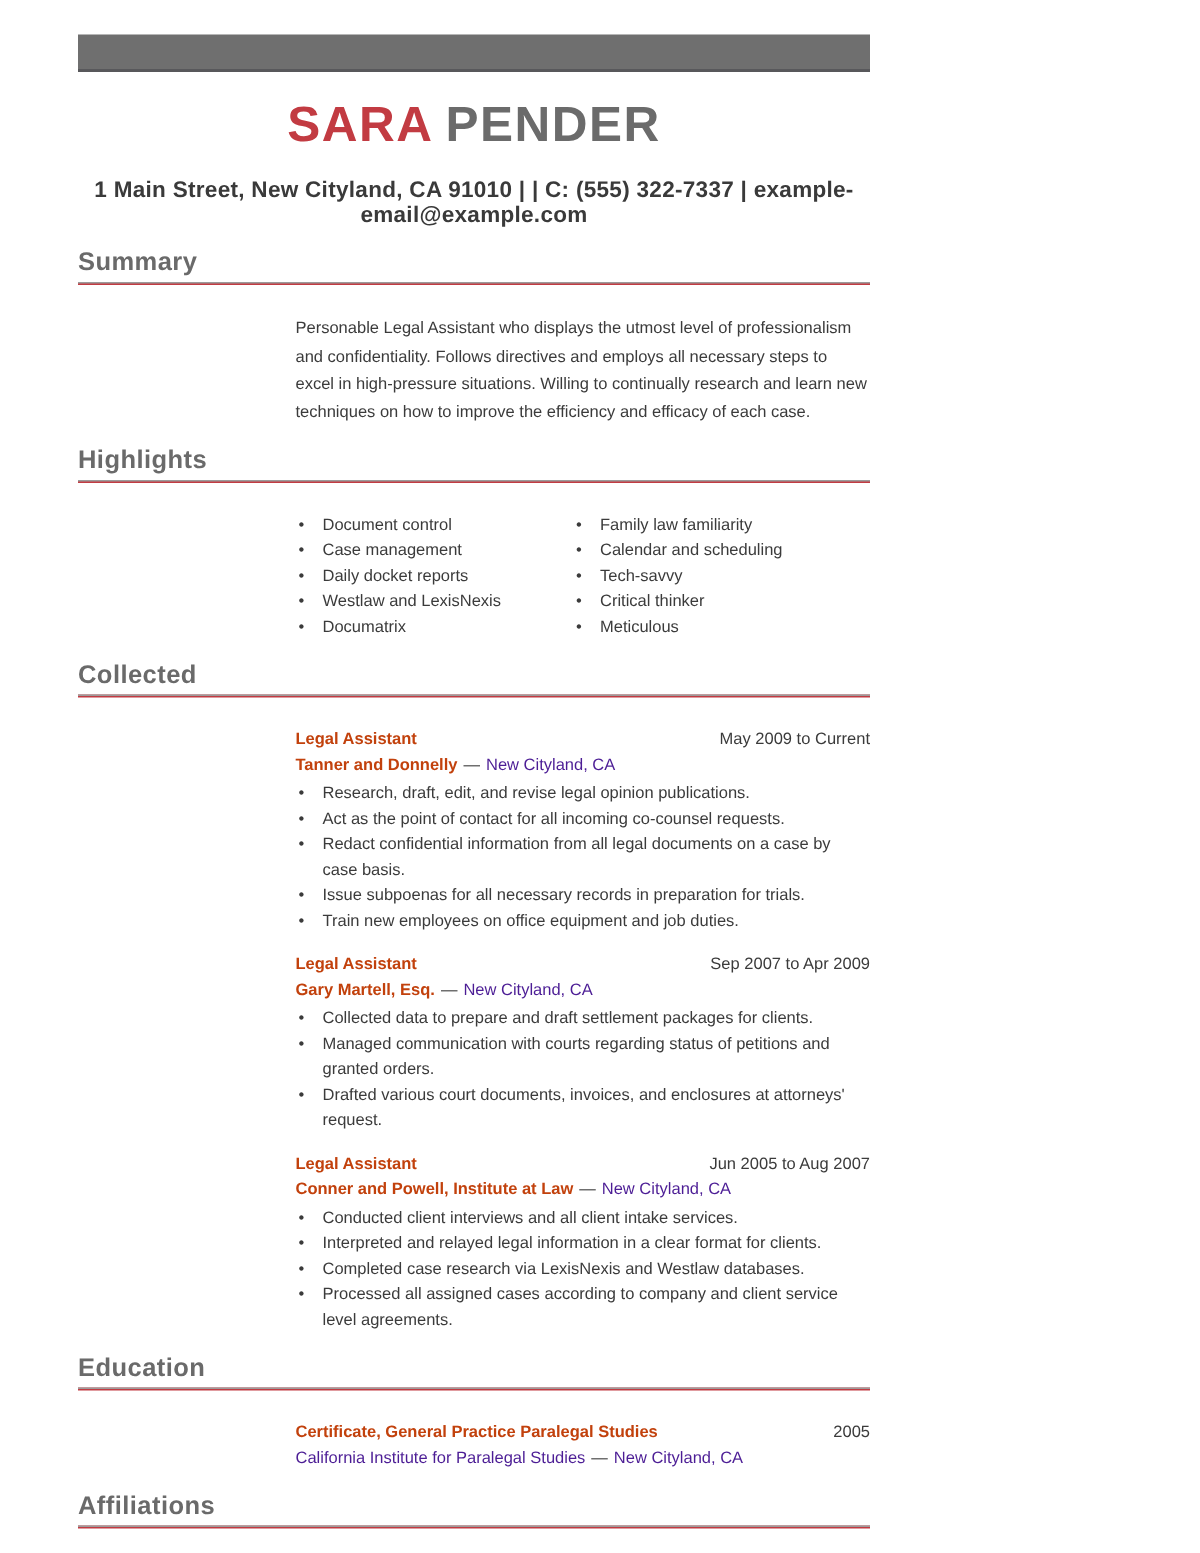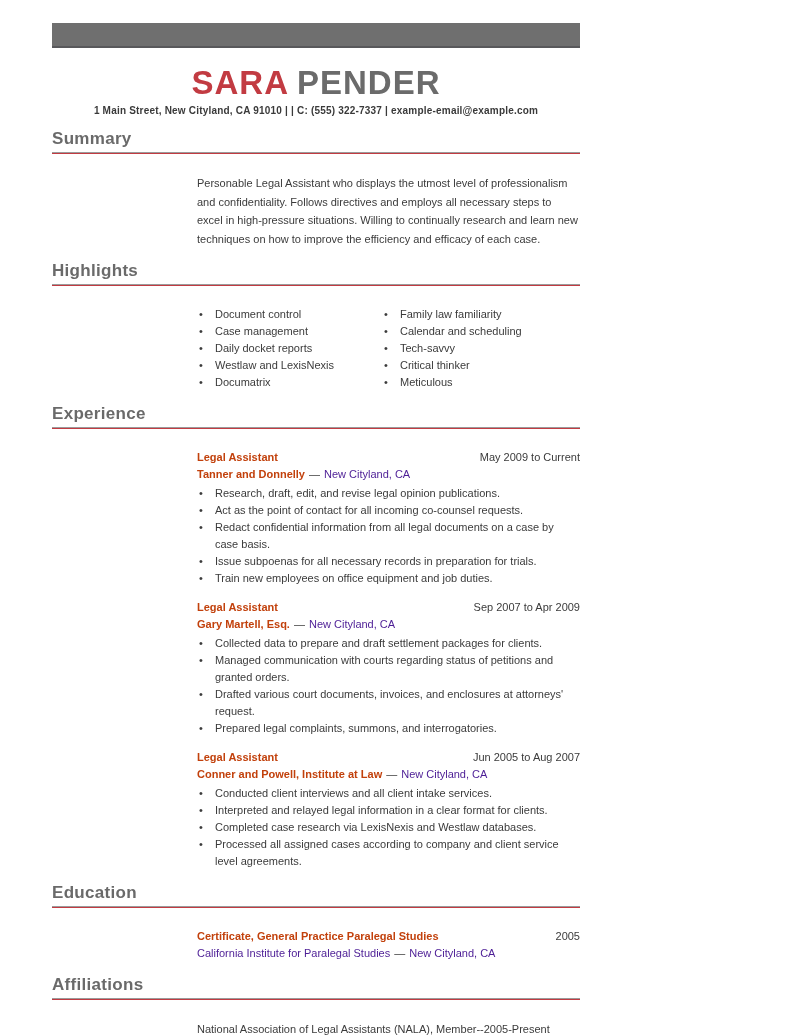--- a/index.html
+++ b/index.html
@@ -22,23 +22,23 @@
     text-align:center;
     font-size:33px;
     font-weight:bold;
     letter-spacing:1px;
     line-height:36px;
     white-space:nowrap;
   }
   .name-first { color:#c23b42; margin-right:8px; }
   .name-last  { color:#6b6b6b; }
   .contact {
-    margin-top:4px;
+    margin-top:17px;
     text-align:center;
-    font-size:10px;
+    font-size:15px;
     font-weight:bold;
     color:#3a3a3a;
     letter-spacing:0.2px;
   }
   .section { margin-top:13px; }
   .section-title {
     font-size:17px;
     font-weight:bold;
     color:#6a6a6a;
     letter-spacing:0.3px;
@@ -121,21 +121,21 @@
           <li class="bullet-item">Calendar and scheduling</li>
           <li class="bullet-item">Tech-savvy</li>
           <li class="bullet-item">Critical thinker</li>
           <li class="bullet-item">Meticulous</li>
         </ul>
       </div>
     </div>
   </div>
 
   <div class="section">
-    <div class="section-title">Experience</div>
+    <div class="section-title">Collected</div>
     <div class="rule"></div>
     <div class="section-body">
 
       <div class="job">
         <div class="row-flex">
           <span class="bold-dark">Legal Assistant</span>
           <span>May 2009 to Current</span>
         </div>
         <div class="company-row">
           <span class="bold-dark">Tanner and Donnelly</span><span class="dash-sep">—</span><span class="plain">New Cityland, CA</span>
@@ -154,21 +154,20 @@
           <span class="bold-dark">Legal Assistant</span>
           <span>Sep 2007 to Apr 2009</span>
         </div>
         <div class="company-row">
           <span class="bold-dark">Gary Martell, Esq.</span><span class="dash-sep">—</span><span class="plain">New Cityland, CA</span>
         </div>
         <ul>
           <li class="bullet-item">Collected data to prepare and draft settlement packages for clients.</li>
           <li class="bullet-item">Managed communication with courts regarding status of petitions and granted orders.</li>
           <li class="bullet-item">Drafted various court documents, invoices, and enclosures at attorneys' request.</li>
-          <li class="bullet-item">Prepared legal complaints, summons, and interrogatories.</li>
         </ul>
       </div>
 
       <div class="job">
         <div class="row-flex">
           <span class="bold-dark">Legal Assistant</span>
           <span>Jun 2005 to Aug 2007</span>
         </div>
         <div class="company-row">
           <span class="bold-dark">Conner and Powell, Institute at Law</span><span class="dash-sep">—</span><span class="plain">New Cityland, CA</span>

